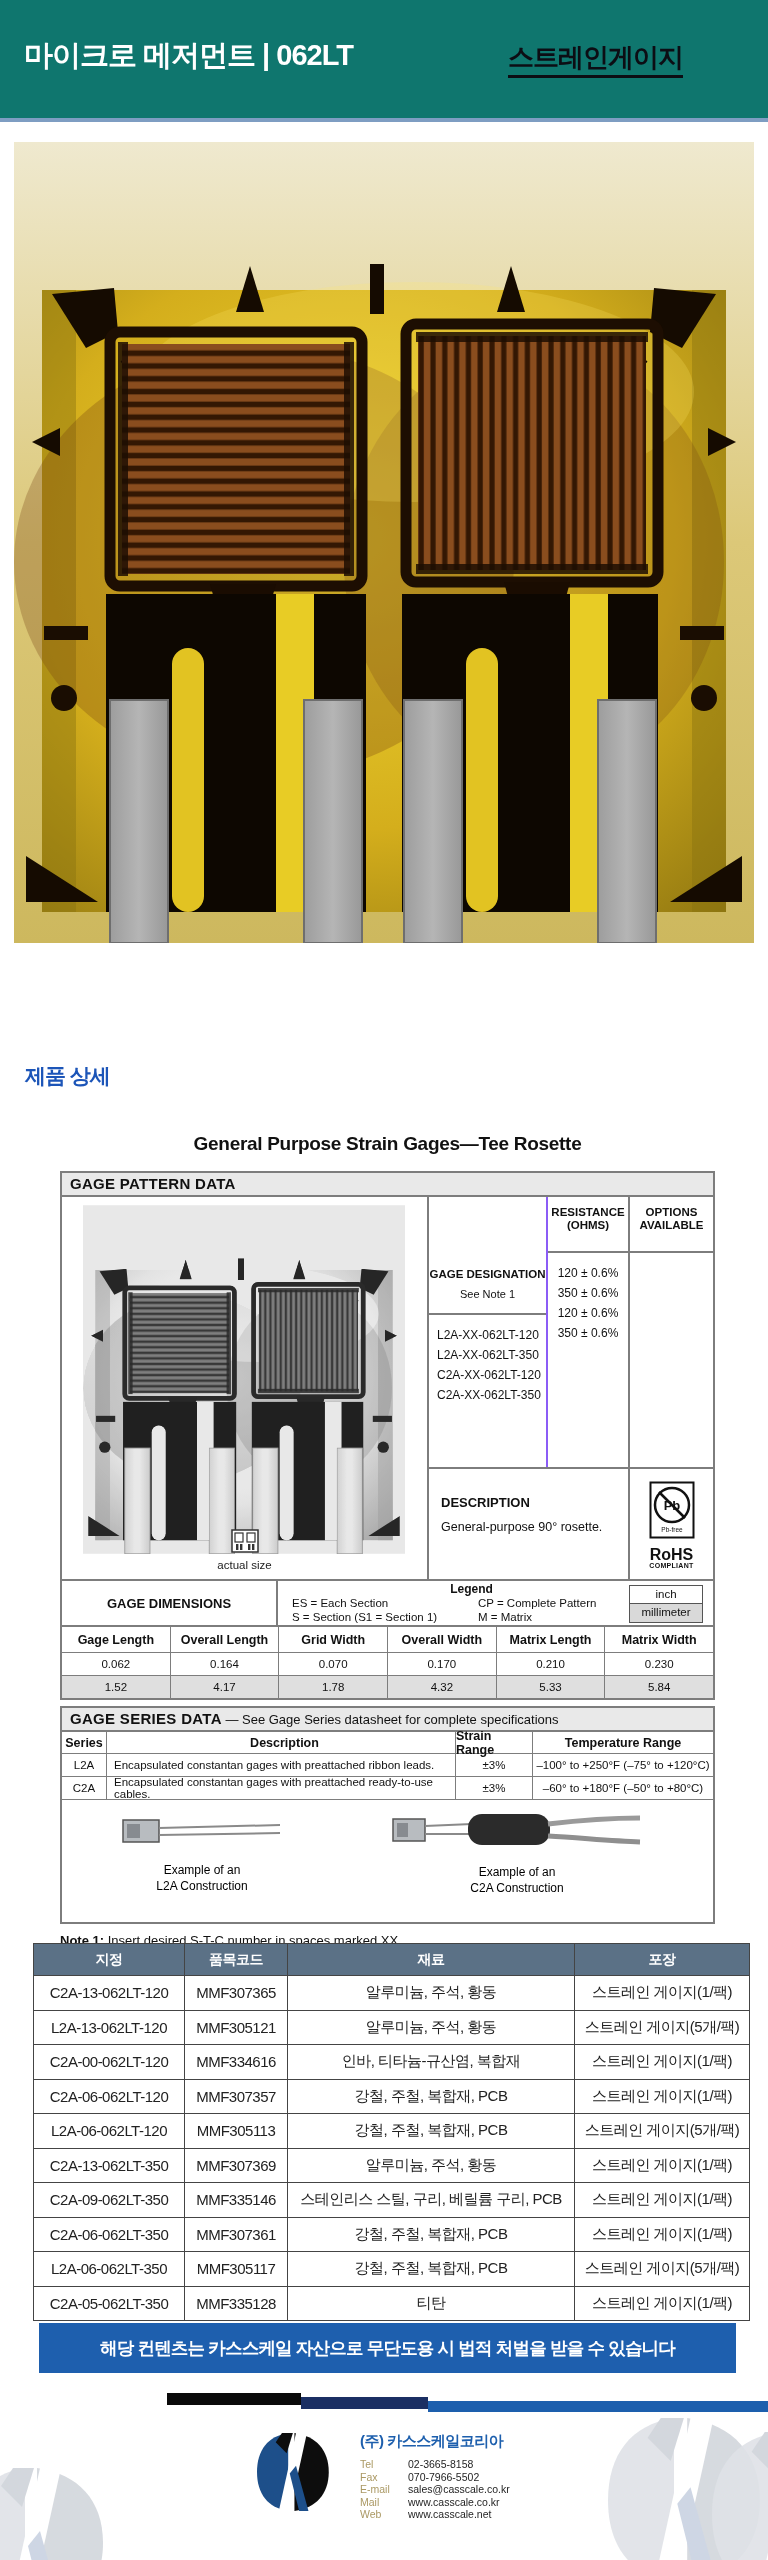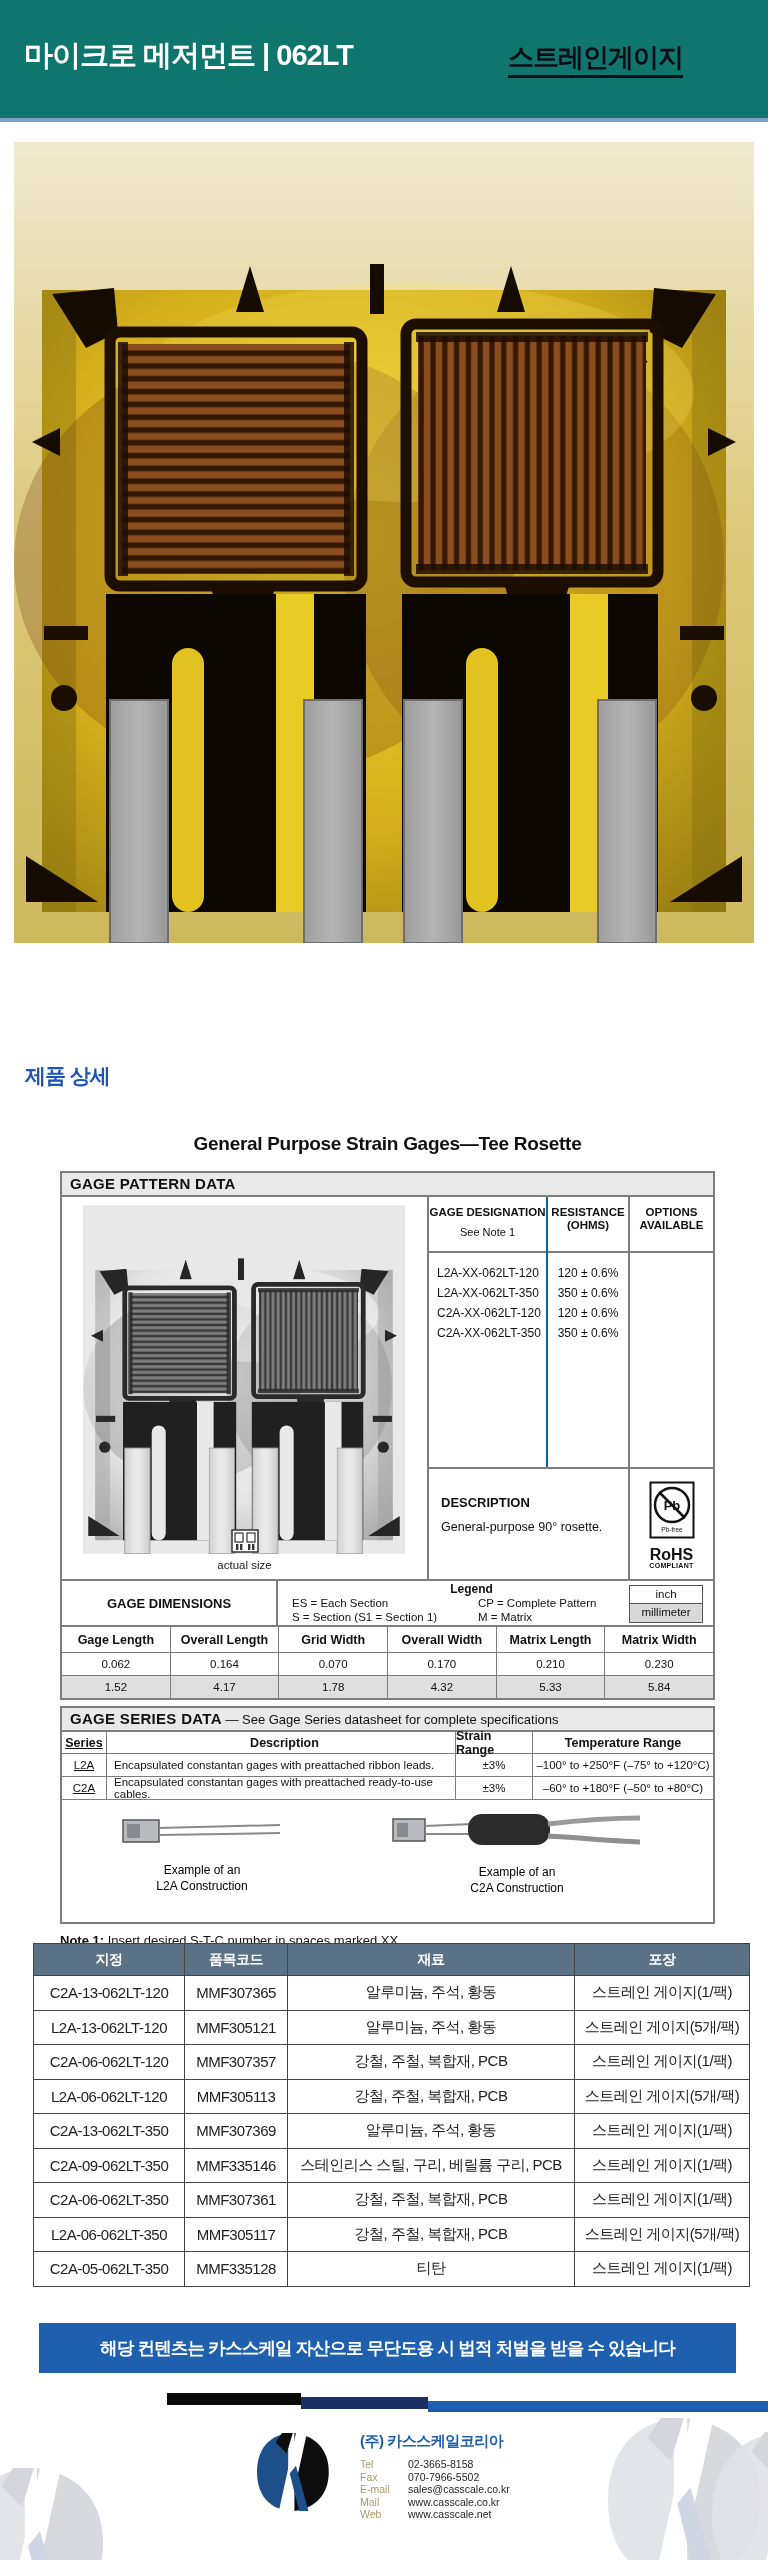--- a/index.html
+++ b/index.html
@@ -28,21 +28,21 @@
           padding:2px 8px 3px;letter-spacing:0.3px;color:#111;}
   .ds-bar .bar-rest{font-weight:normal;font-size:13px;letter-spacing:0;}
   .pat-main{display:flex;height:382px;}
   .img-cell{width:367px;border-right:2px solid #7d7d7d;box-sizing:border-box;position:relative;}
   .gs-art{position:absolute;left:21px;top:8px;filter:grayscale(1) brightness(1.45) contrast(0.82);}
   .as-wrap{position:absolute;left:0;right:0;bottom:8px;text-align:center;}
   .as-cap{font-size:11.5px;color:#222;margin-top:2px;}
   .right-cols{flex:1;display:flex;flex-direction:column;}
   .cols-top{display:flex;height:270px;}
   .pcol{box-sizing:border-box;display:flex;flex-direction:column;}
-  .pcolA{width:119px;border-right:2px solid #0369a1;}
+  .pcolA{width:119px;border-right:2px solid #8b5cf6;justify-content:center;}
   .pcolB{width:82px;border-right:2px solid #7d7d7d;}
   .pcolC{flex:1;}
   .pcol-head{height:56px;border-bottom:2px solid #7d7d7d;box-sizing:border-box;text-align:center;
              font-weight:bold;font-size:11.5px;padding-top:9px;line-height:13px;color:#111;}
   .pcol-note{display:block;font-weight:normal;font-size:11px;margin-top:7px;}
   .pcol-data{padding-top:10px;font-size:12px;line-height:20px;color:#111;}
   .pcolA .pcol-data{padding-left:8px;}
   .pcolB .pcol-data{text-align:center;}
   .desc-row{display:flex;border-top:2px solid #7d7d7d;flex:1;}
   .desc-cell{width:201px;border-right:2px solid #7d7d7d;box-sizing:border-box;padding:26px 10px 0 12px;}
@@ -71,21 +71,21 @@
          justify-content:center;font-size:11.5px;color:#111;}
   .dim-head .dcell{font-weight:bold;font-size:12.5px;}
   .dcell:last-child{border-right:none;}
 
   .box2{margin-top:6px;}
   .ser-head{display:flex;height:21px;}
   .ser-row{display:flex;height:22px;border-top:1.5px solid #7d7d7d;}
   .scell{box-sizing:border-box;border-right:1.5px solid #7d7d7d;display:flex;align-items:center;
          justify-content:center;font-size:11.5px;color:#111;}
   .scell:last-child{border-right:none;}
-  .sc-series{width:45px;text-decoration:underline;} .sc-desc{flex:1;justify-content:flex-start;padding-left:7px;}
+  .sc-series{width:45px;} .sc-desc{flex:1;justify-content:flex-start;padding-left:7px;}
   .sc-strain{width:77px;} .sc-temp{width:180px;}
   .ser-head .scell{font-weight:bold;font-size:12.5px;justify-content:center;}
   .examples{position:relative;height:122px;border-top:1.5px solid #7d7d7d;}
   .ex-fig{position:absolute;text-align:center;}
   .ex-l2a{left:40px;top:16px;width:200px;}
   .ex-c2a{left:310px;top:12px;width:290px;}
   .ex-cap{font-size:12px;line-height:16px;color:#000000;margin-top:12px;}
   .ds-note{margin-top:9px;font-size:13px;color:#111;}
   .ds-note b{font-weight:bold;}
 
@@ -408,20 +408,26 @@
           <td>알루미늄, 주석, 황동</td>
           <td>스트레인 게이지(1/팩)</td>
         </tr>
       <tr>
           <td>L2A-13-062LT-120</td>
           <td>MMF305121</td>
           <td>알루미늄, 주석, 황동</td>
           <td>스트레인 게이지(5개/팩)</td>
         </tr>
       <tr>
+          <td>C2A-00-062LT-120</td>
+          <td>MMF334616</td>
+          <td>인바, 티타늄-규산염, 복합재</td>
+          <td>스트레인 게이지(1/팩)</td>
+        </tr>
+      <tr>
           <td>C2A-06-062LT-120</td>
           <td>MMF307357</td>
           <td>강철, 주철, 복합재, PCB</td>
           <td>스트레인 게이지(1/팩)</td>
         </tr>
       <tr>
           <td>L2A-06-062LT-120</td>
           <td>MMF305113</td>
           <td>강철, 주철, 복합재, PCB</td>
           <td>스트레인 게이지(5개/팩)</td>

